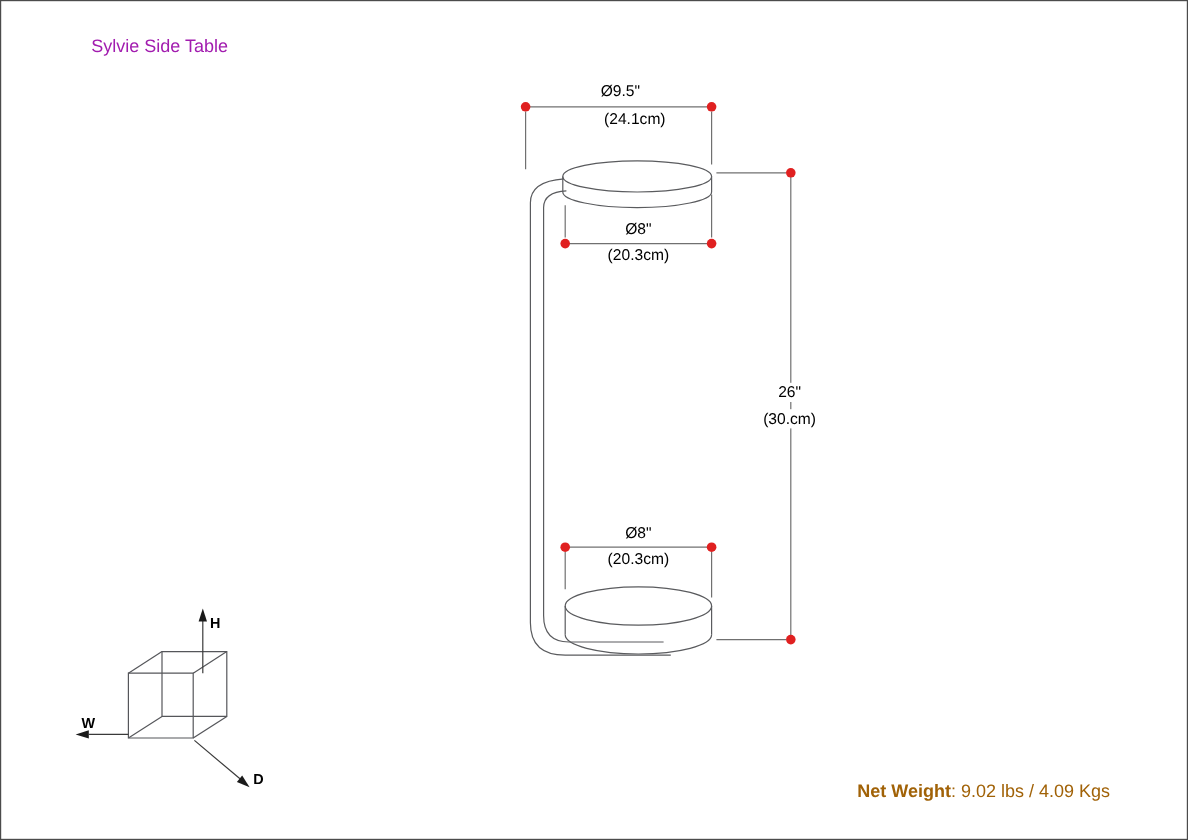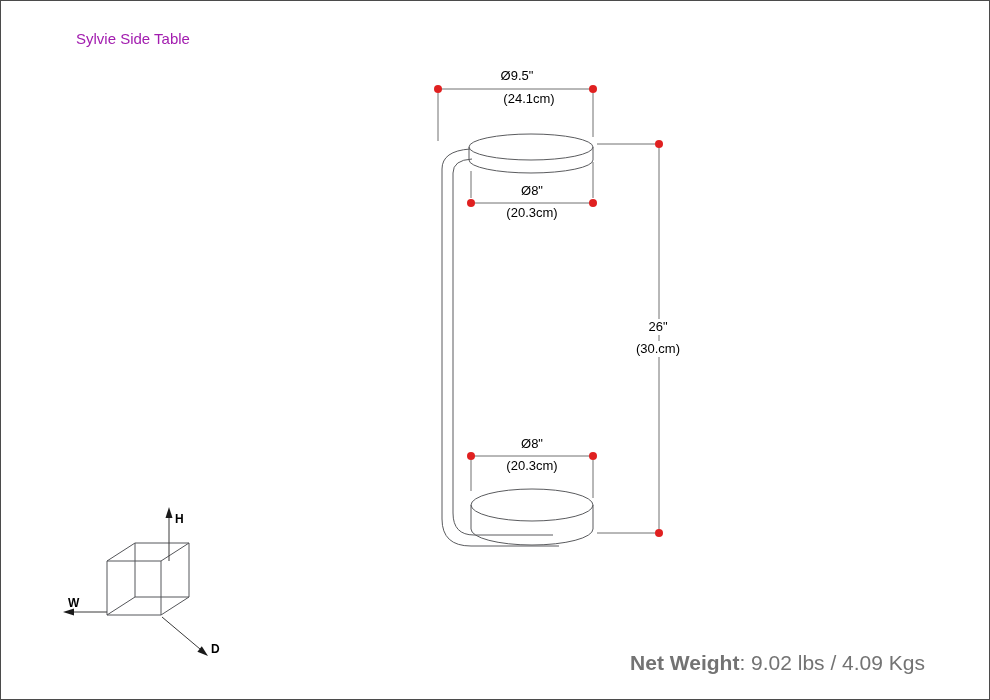--- a/index.html
+++ b/index.html
@@ -36,22 +36,22 @@
   .axis-label {
     position: absolute;
     font-size: 12px;
     font-weight: bold;
     color: #000000;
   }
   .footer {
     position: absolute;
     right: 64px;
     top: 650px;
-    font-size: 21px;
-    color: #737373;
+    font-size: 15px;
+    color: #a16207;
     white-space: nowrap;
   }
   .footer .bold { font-weight: bold; }
   .draw   { stroke: #5a5b5e; fill: none; stroke-width: 1; }
   .dimline{ stroke: #707070; fill: none; stroke-width: 1; }
   .axisline { stroke: #3a3a3a; fill: none; stroke-width: 1; }
   .cubeline { stroke: #55565a; fill: none; stroke-width: 1; }
   .arrow  { fill: #1a1a1a; stroke: none; }
   .dot    { fill: #e02020; stroke: none; }
 </style>

